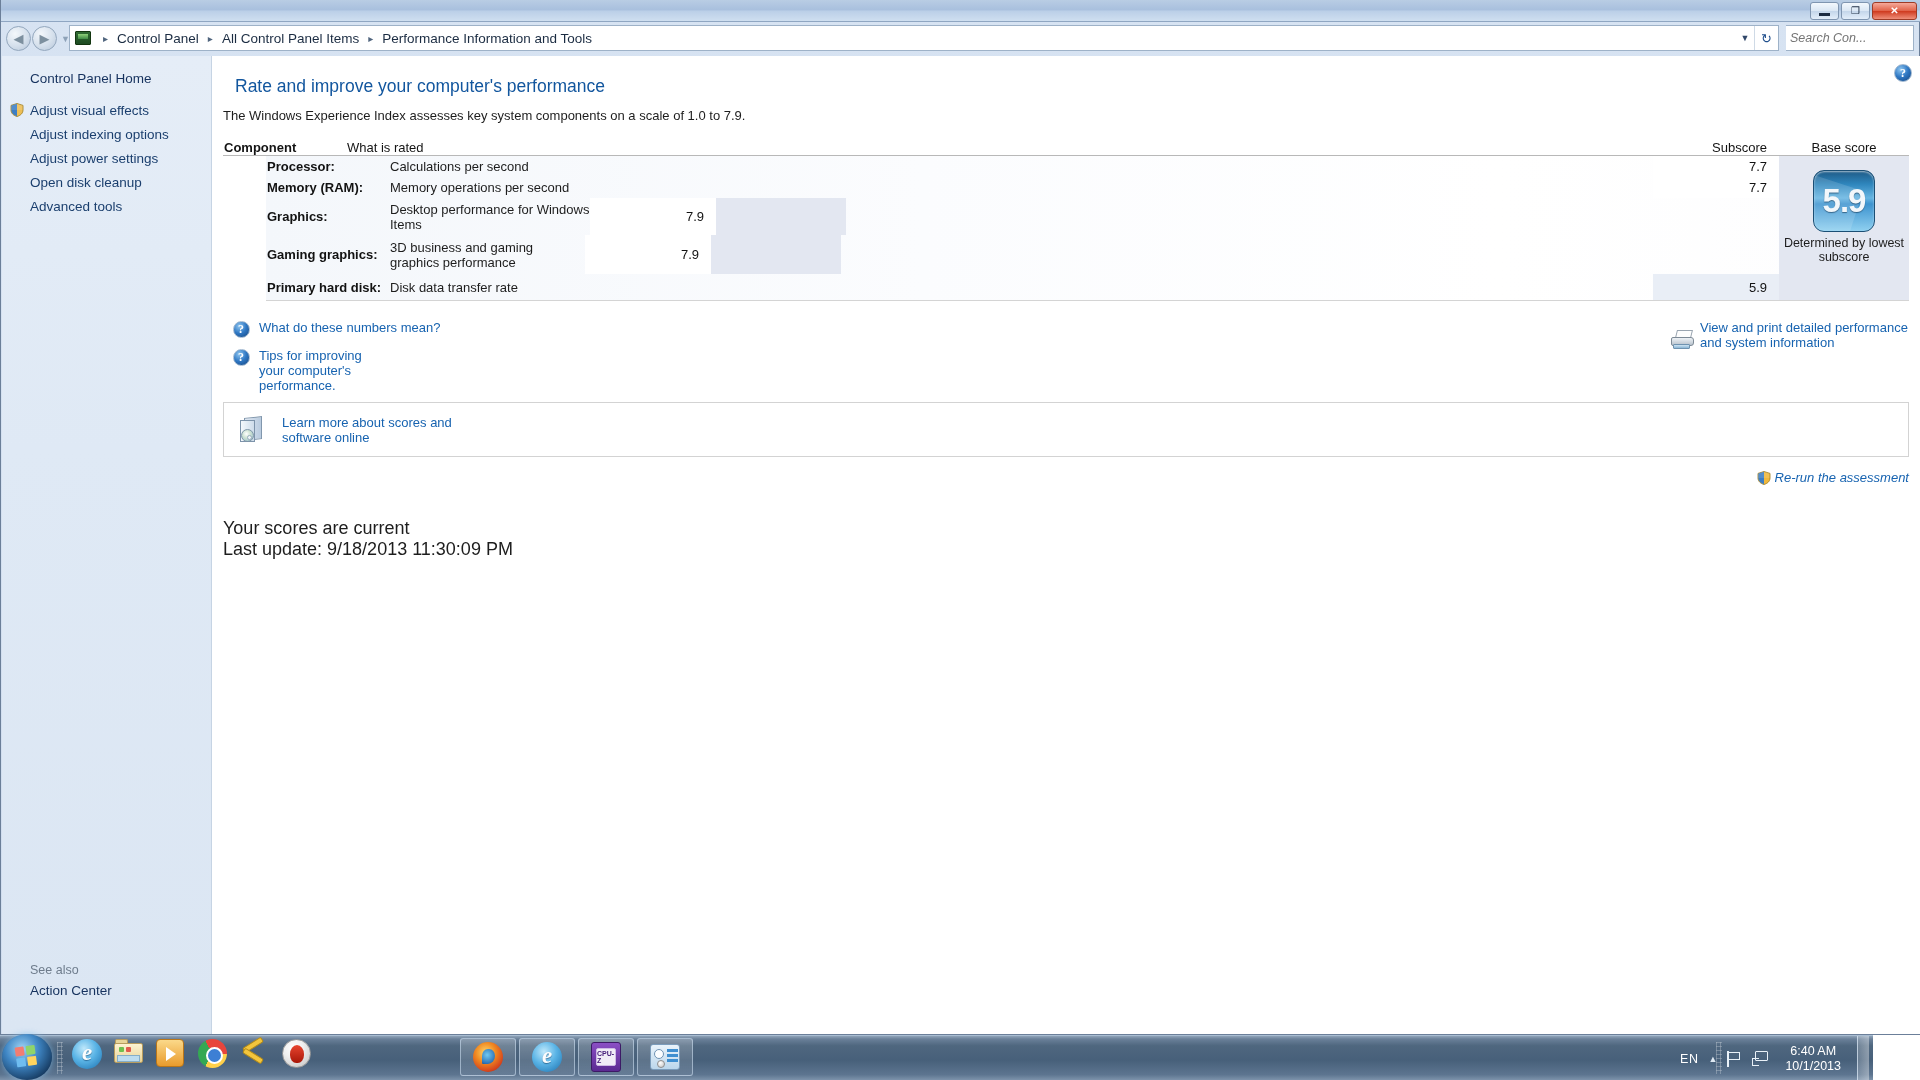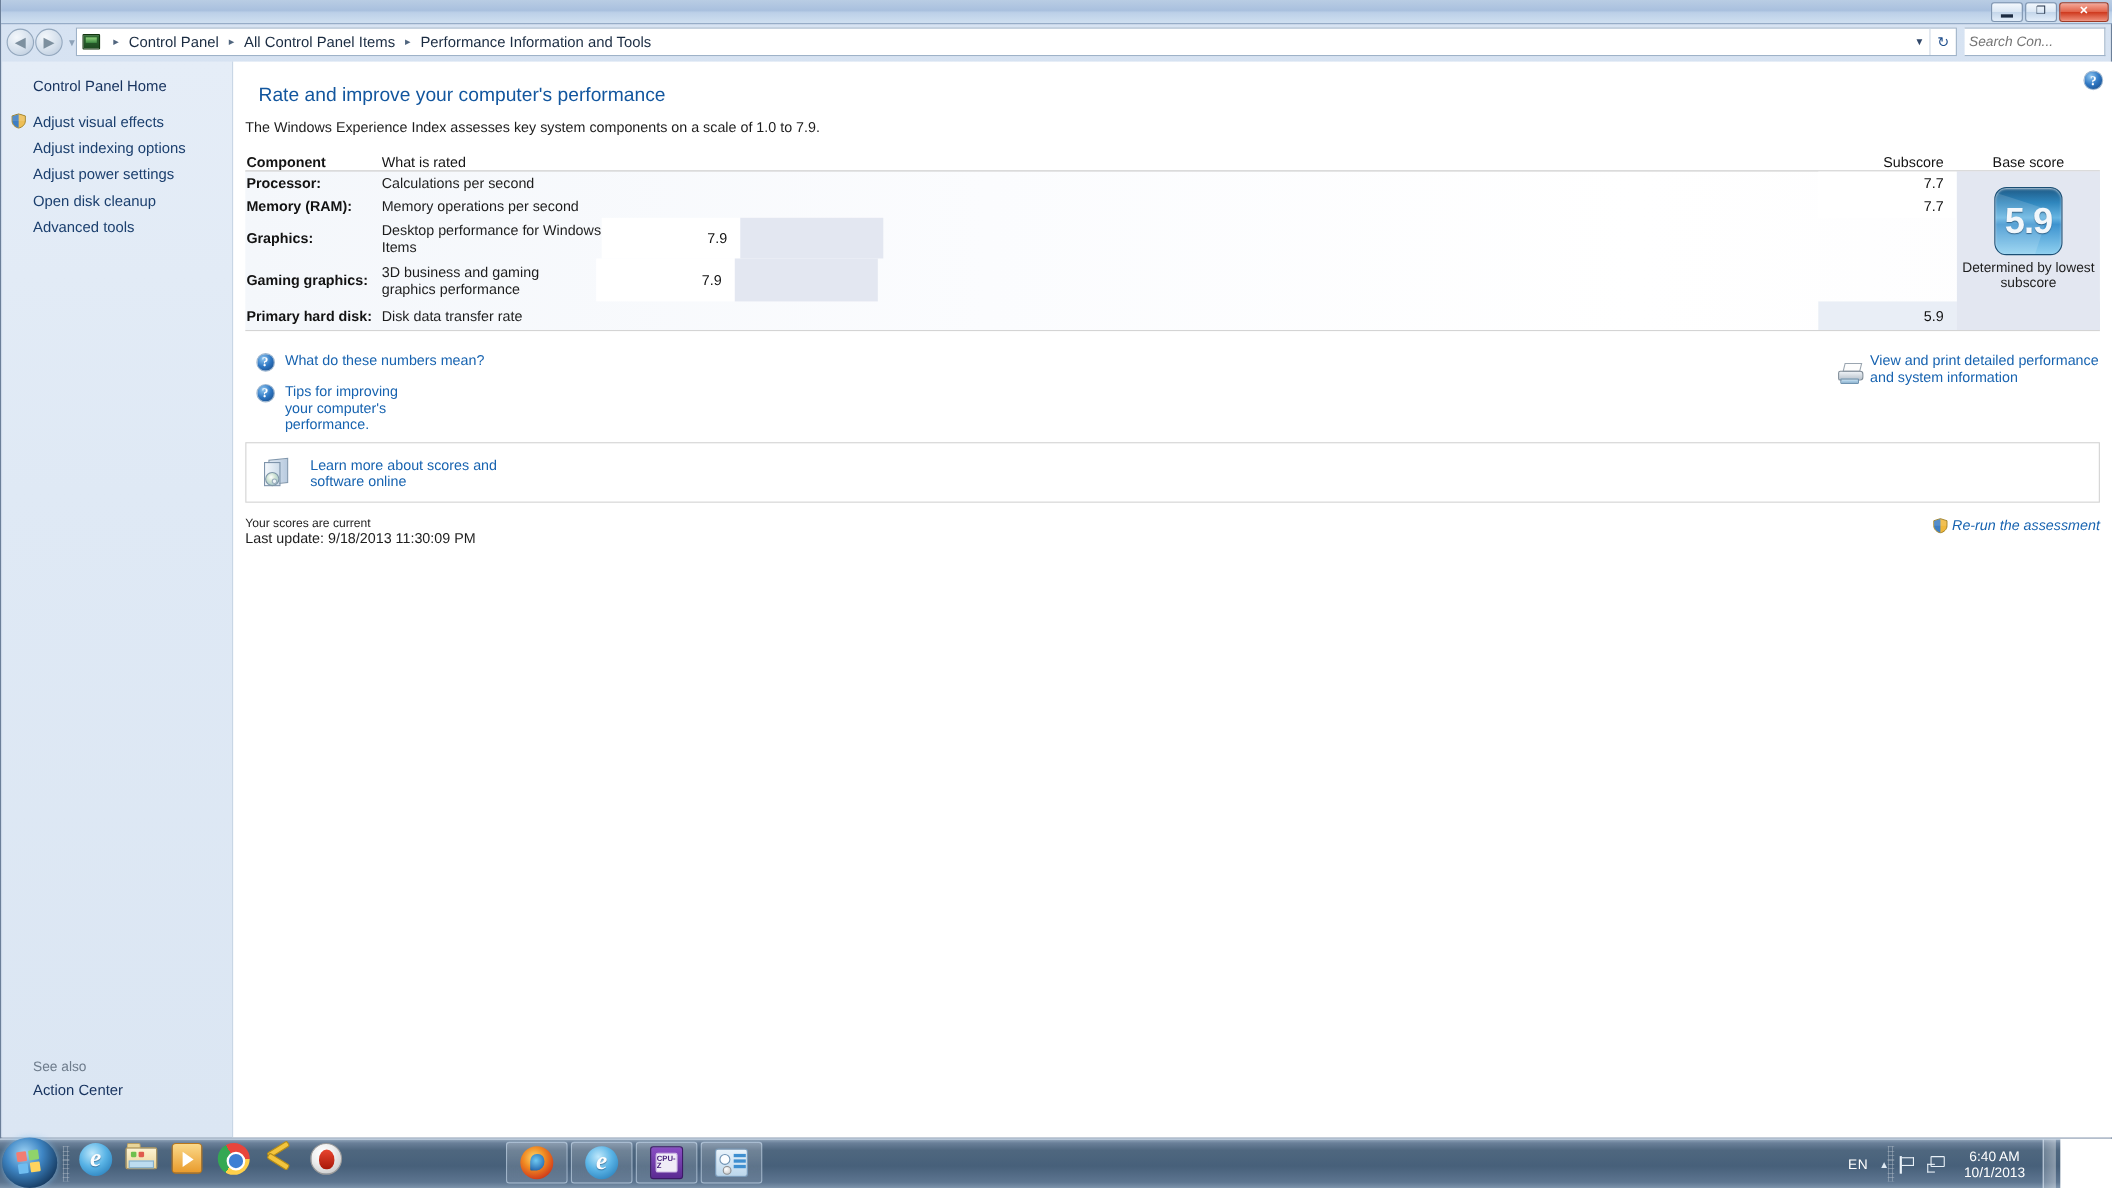--- a/index.html
+++ b/index.html
@@ -181,20 +181,21 @@
   }
   .th-comp { width: 124px; font-weight: bold; color: #141414; padding-left: 1px;}
   .th-what { flex: 1; color: #141414; }
   .th-sub  { width: 126px; text-align: right; color: #141414; padding-right: 12px; }
   .th-base { width: 130px; text-align: center; color: #141414; }
 
   #tbody {
     position: relative;
     background: linear-gradient(to right, #f4f7fb 0%, #fbfcfe 40%, #ffffff 75%, #fdfdfe 100%);
     border-bottom: 1px solid #d4d4d4;
+    margin-left: 43px;
   }
   .row {
     display: flex; align-items: center;
     position: relative;
     font-size: 13px;
   }
   .c-comp { width: 124px; font-weight: bold; color: #121212; padding-left: 1px; }
   .c-what { flex: 1; color: #1d1d1d; line-height: 15px; }
   .c-sub  {
     width: 126px; text-align: left; color: #121212;
@@ -275,22 +276,22 @@
   .swbox .front { position:absolute; left:2px; top:4px; width:15px; height:22px;
      background: linear-gradient(to right,#f4f8fc,#cedcea); border:1px solid #7d93aa; }
   .swbox .disc { position:absolute; left:3px; top:13px; width:13px; height:13px; border-radius:50%;
      background: radial-gradient(circle at 40% 35%, #ffffff 0%, #cfe3d3 40%, #8fb7c9 100%);
      border:1px solid #7f96a8; }
   .swbox .disc::after { content:''; position:absolute; left:5px; top:5px; width:3px;height:3px;
      border-radius:50%; background:#eef4f8; border:1px solid #9aaebd;}
 
   
   #footer { position: absolute; left: 11px; top: 414px; width: 1686px; }
-  #status-line1 { font-size: 11px; color: #1d1d1d; }
-  #status-line2 { font-size: 13px; color: #1d1d1d; }
+  #status-line1 { font-size: 18px; color: #1d1d1d; margin-top: 48px; }
+  #status-line2 { font-size: 18px; color: #1d1d1d; }
   #rerun {
     position: absolute; right: 0; top: 0;
     display: flex; align-items: center; gap: 4px; font-style: italic;
   }
   #rerun-label { font-size: 13px; color: #1763b0; }
 
   
   #taskbar {
     position: absolute; left: 0; top: 1035px; width: 1873px; height: 45px;
     background: linear-gradient(to bottom, #8fa3b8 0%, #6a8099 7%, #4f677f 22%, #47607a 55%, #5d7590 88%, #7d93ab 100%);

